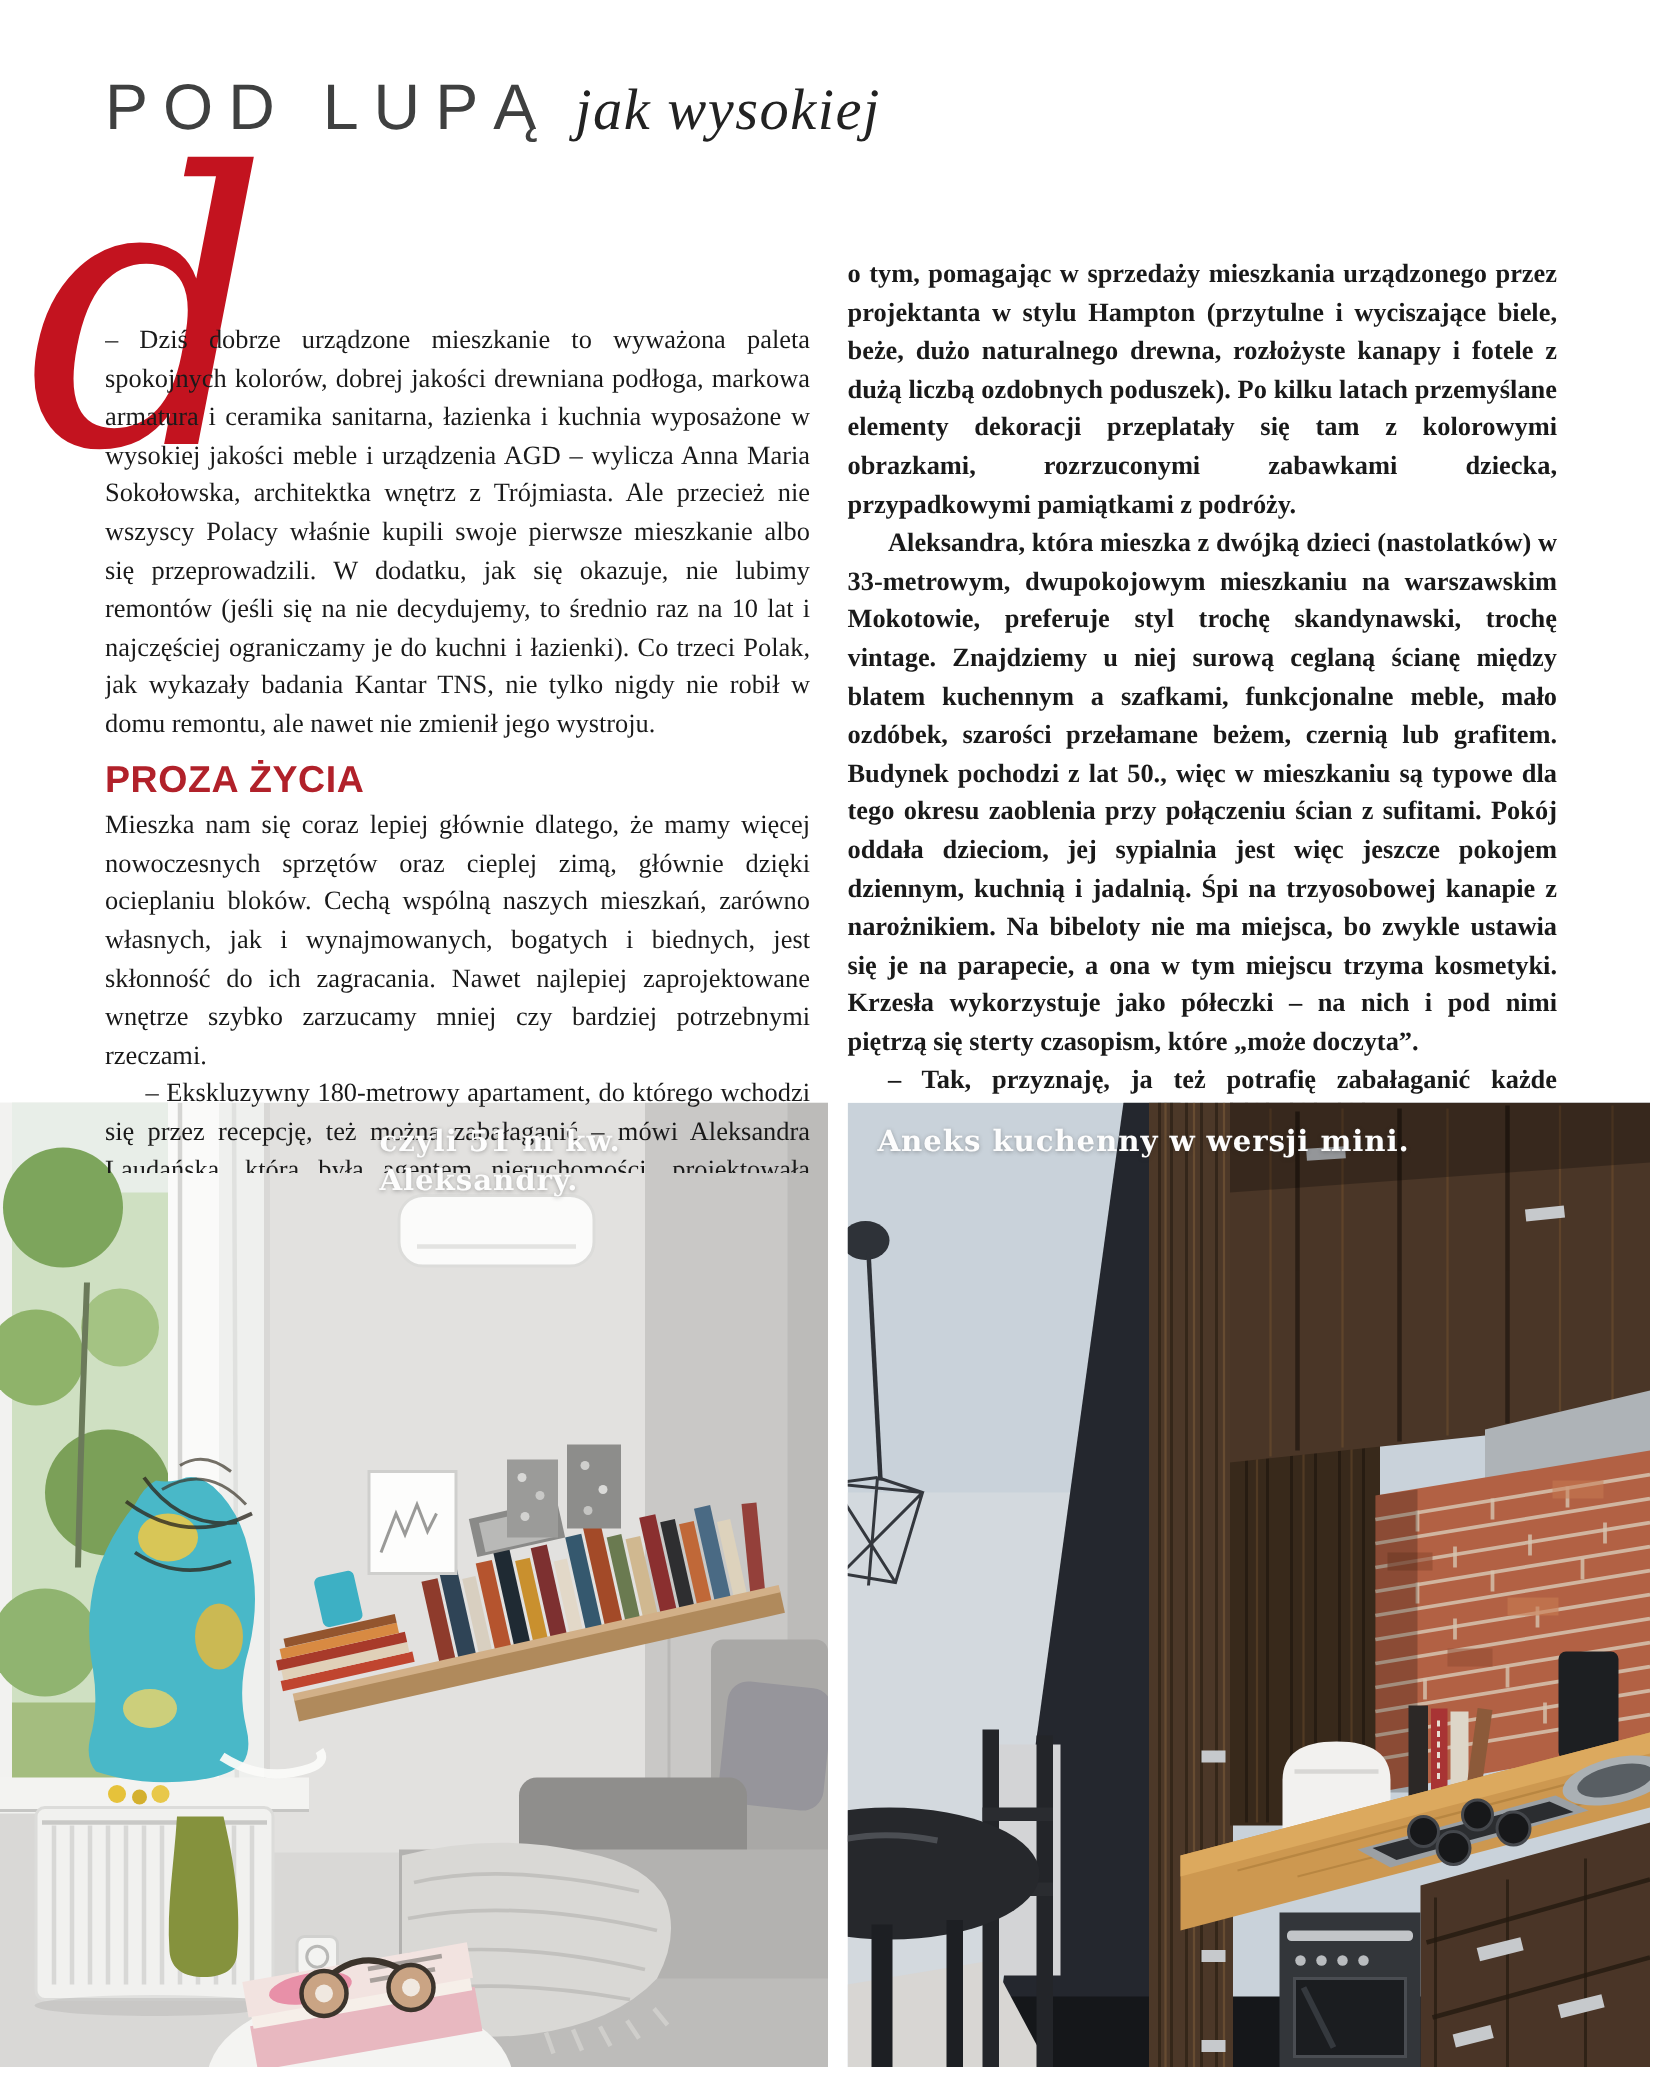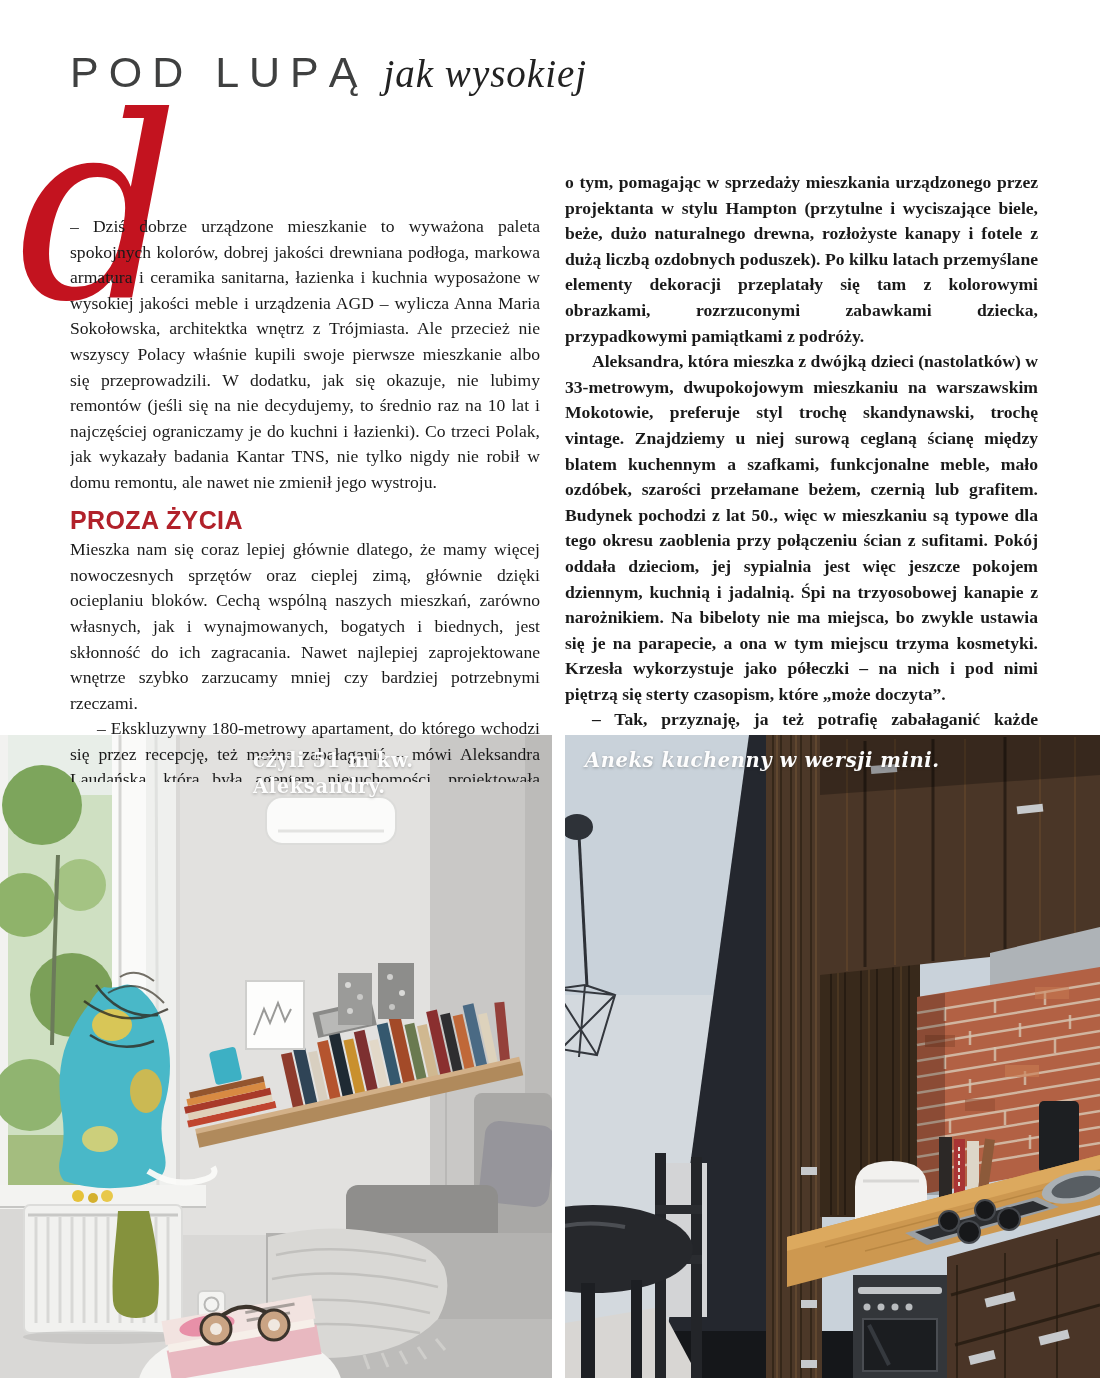--- a/index.html
+++ b/index.html
@@ -19,21 +19,21 @@
         font-size:17.6px;line-height:25.6px;text-align:justify;}
   .col.left{left:70px;margin-top:44px;}
   .col.right{left:565px;width:473px;font-weight:bold;}
   .col p{margin:0;}
   .col p.indent{text-indent:27px;}
   .sec-heading{font-family:"Liberation Sans",sans-serif;font-weight:bold;font-size:25px;
         letter-spacing:.4px;color:#b1212a;margin:12px 0 4px 0;}
   
   .photo{position:absolute;top:735px;height:643px;overflow:hidden;}
   .photo.left{left:0;width:552px;}
-  .photo.right{left:565px;width:535px;font-style:italic;}
+  .photo.right{left:565px;width:535px;}
   .photo svg{display:block;width:100%;height:100%;}
   .caption{position:absolute;z-index:3;font-family:"DejaVu Serif",serif;font-weight:bold;
         font-size:19.5px;line-height:26px;color:#fdfdfd;letter-spacing:.6px;
         text-shadow:0 1px 3px rgba(40,40,40,.35);}
   .caption.cap-left{left:253px;top:13px;}
   .caption.cap-right{left:20px;top:13px;}
 </style>
 </head>
 <body>
 

